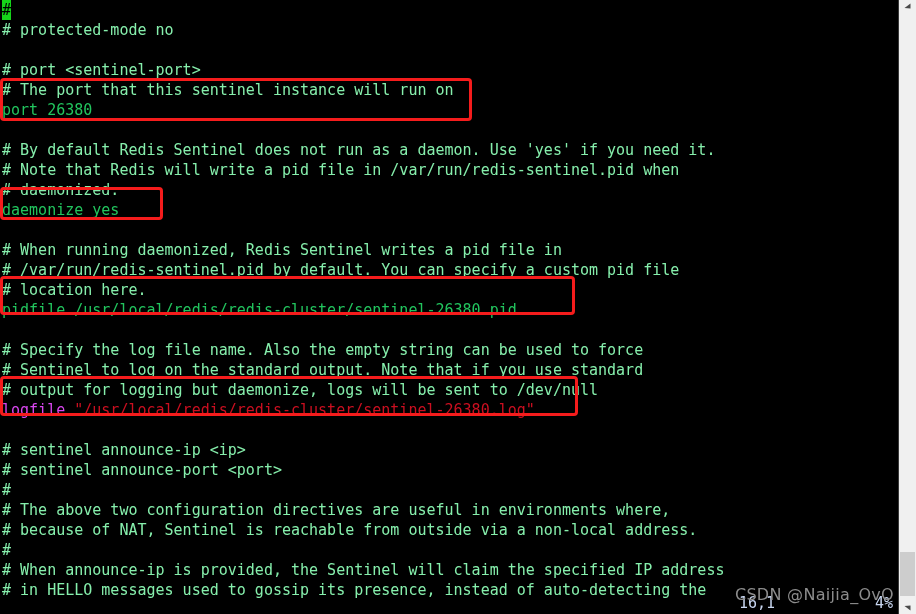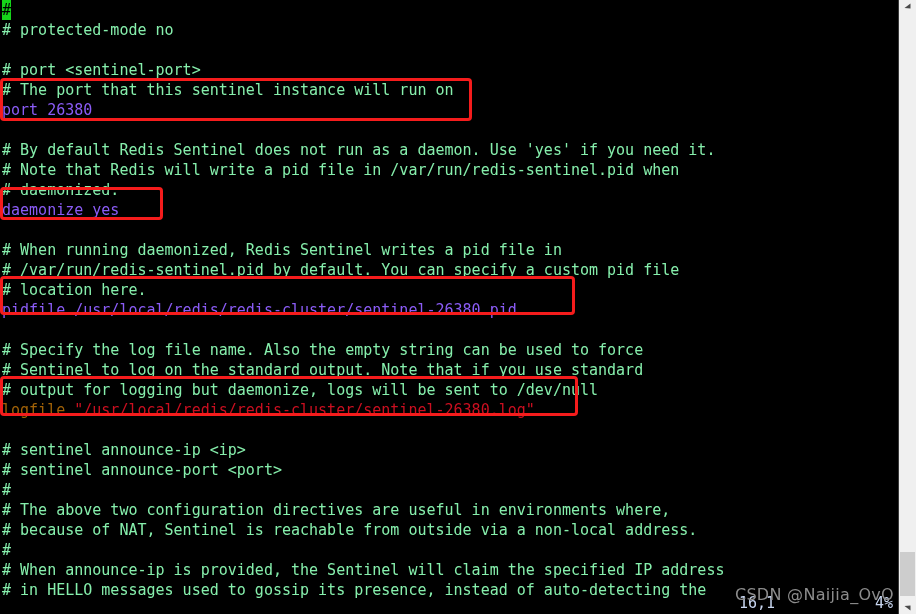--- a/index.html
+++ b/index.html
@@ -37,23 +37,23 @@
   }
 
   .line {
     height: 20px;
     line-height: 20px;
     padding-left: 2px;
     white-space: pre;
   }
 
   .c-comment  { color: #86efac; }
-  .c-value    { color: #8b5cf6; }
+  .c-value    { color: #22c55e; }
   .c-string   { color: #cc0f20; }
-  .c-keyword  { color: #a16207; }
+  .c-keyword  { color: #d946ef; }
 
   .cursor {
     background: #16d51a;
     color: #000000;
     display: inline-block;
   }
 
   
   .redbox {
     position: absolute;

